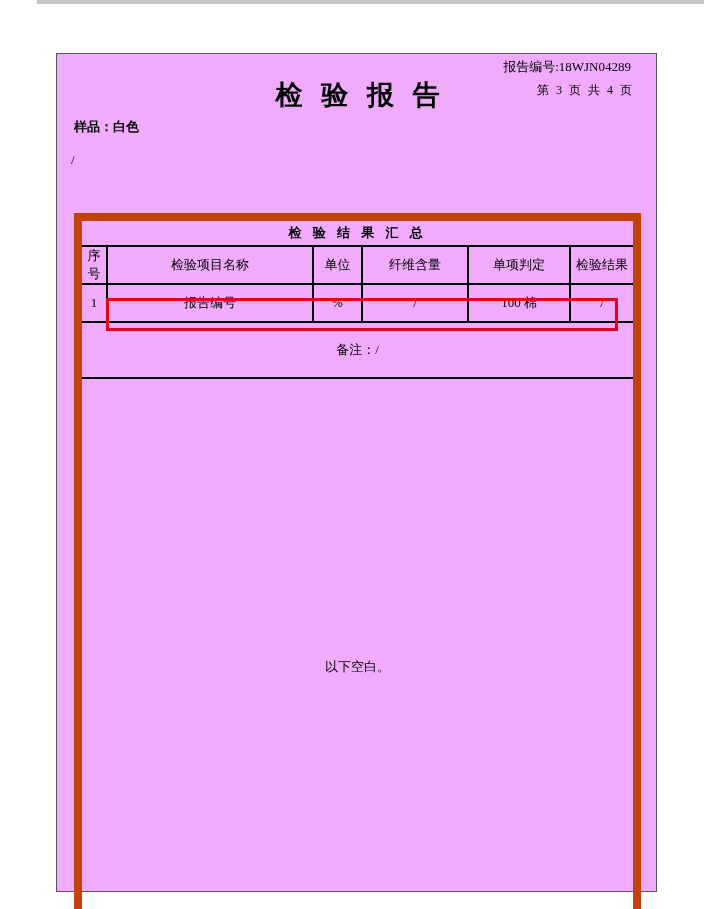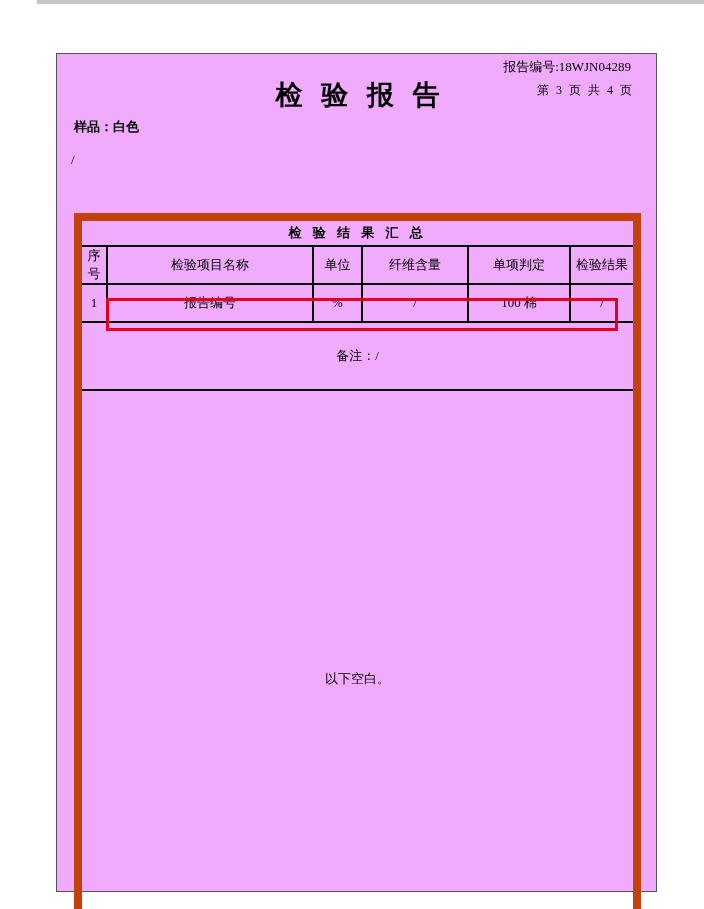--- a/index.html
+++ b/index.html
@@ -75,21 +75,21 @@
     overflow: hidden;
   }
   td.t-title {
     height: 29px;
     font-weight: bold;
     letter-spacing: 4px;
   }
   tr.hdr td { height: 34px; }
   tr.data td { height: 38px; }
   td.remark {
-    height: 68px;
+    height: 56px;
     text-align: left;
     vertical-align: top;
     padding: 13px 0 0 11px;
   }
   td.blank {
     height: 581px;
     text-align: left;
     vertical-align: top;
     padding: 4px 0 0 10px;
     font-family: Liberation Mono, monospace;

